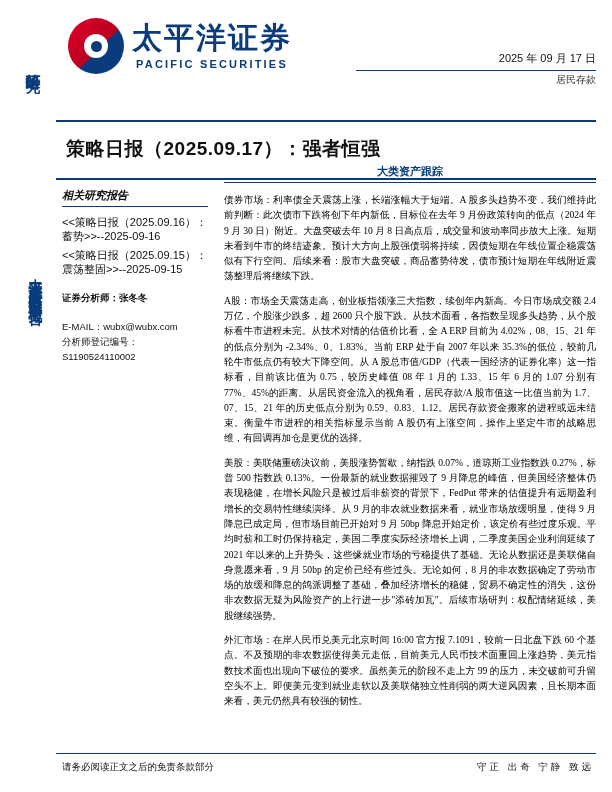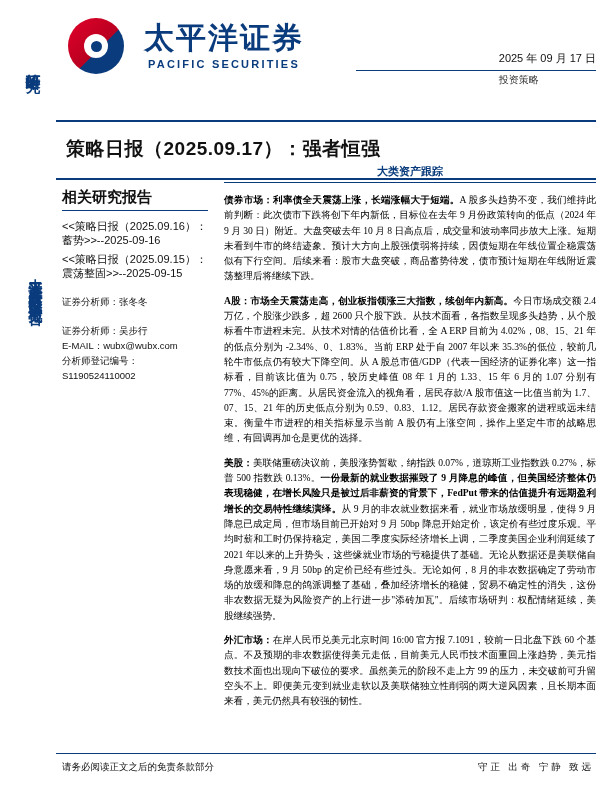--- a/index.html
+++ b/index.html
@@ -105,21 +105,21 @@
     top: 50%;
     width: 11px;
     height: 11px;
     margin-left: -5.5px;
     margin-top: -5.5px;
     border-radius: 50%;
     background: #0a3c7d;
     z-index: 2;
   }
   .logo-text {
-    margin-left: 20px;
+    margin-left: 8px;
   }
   .logo-cn {
     font-family: "Liberation Sans", sans-serif;
     font-size: 30px;
     font-weight: bold;
     color: #0a3c7d;
     letter-spacing: 2px;
     line-height: 34px;
   }
   .logo-en {
@@ -129,21 +129,21 @@
     color: #0a3c7d;
     letter-spacing: 2.2px;
     line-height: 14px;
     margin-top: 2px;
     text-align: center;
   }
   .header-right {
     position: absolute;
     right: 16px;
     top: 50px;
-    text-align: left;
+    text-align: right;
   }
   .header-date {
     font-family: "Liberation Sans", sans-serif;
     font-size: 11px;
     color: #111111;
     line-height: 16px;
   }
   .header-kind {
     font-family: "Liberation Sans", sans-serif;
     font-size: 10px;
@@ -191,45 +191,46 @@
   }
   .col-right {
     position: absolute;
     left: 224px;
     top: 164px;
     width: 372px;
   }
 
   .sec-head {
     font-family: "Liberation Sans", sans-serif;
-    font-size: 15px;
+    font-size: 11px;
     font-weight: bold;
     color: #111111;
     padding-bottom: 3px;
     border-bottom: 1.5px solid #0a3c7d;
     margin-bottom: 8px;
+    font-style: italic;
   }
   .rel-item {
     font-family: "Liberation Sans", sans-serif;
     font-size: 11px;
     color: #111111;
     line-height: 14px;
     margin-bottom: 5px;
   }
   .analyst-block {
     margin-top: 14px;
   }
   .an-line {
     font-family: "Liberation Sans", sans-serif;
     font-size: 9.5px;
     color: #111111;
     line-height: 15px;
   }
   .an-line.bold {
-    font-weight: normal;
+    font-weight: bold;
   }
 
   
   .blue-head {
     font-family: "Liberation Sans", sans-serif;
     font-size: 11px;
     font-weight: bold;
     color: #0a3c7d;
     text-align: center;
     padding-bottom: 3px;
@@ -239,21 +240,21 @@
   .para {
     font-family: "Liberation Serif", serif;
     font-size: 9.6px;
     color: #000000;
     line-height: 15.3px;
     text-align: justify;
     margin-bottom: 9px;
     text-justify: inter-ideograph;
   }
   .para b {
-    font-weight: bold;
+    font-weight: normal;
   }
 
   
   .footer-rule {
     position: absolute;
     left: 56px;
     right: 16px;
     bottom: 38px;
     height: 1px;
     background: #0a3c7d;
@@ -263,21 +264,21 @@
     left: 62px;
     bottom: 18px;
     font-family: "Liberation Sans", sans-serif;
     font-size: 9.5px;
     color: #111111;
   }
   .footer-right {
     position: absolute;
     right: 18px;
     bottom: 18px;
-    font-family: Liberation Serif, serif;
+    font-family: Liberation Sans, sans-serif;
     font-size: 9.5px;
     color: #111111;
     letter-spacing: 3px;
   }
 </style>
 </head>
 <body>
 
 <div class="page">
 
@@ -290,39 +291,38 @@
     <div class="logo-wrap">
       <div class="logo-mark"></div>
       <div class="logo-text">
         <div class="logo-cn">太平洋证券</div>
         <div class="logo-en">PACIFIC SECURITIES</div>
       </div>
     </div>
     <div class="header-rule"></div>
     <div class="header-right">
       <div class="header-date">2025 年 09 月 17 日</div>
-      <div class="header-kind">投资策略</div>
+      <div class="header-kind">居民存款</div>
     </div>
   </div>
 
   <div class="title-band">
     <div class="doc-title">策略日报（2025.09.17）：强者恒强</div>
   </div>
 
   <div class="col-left">
     <div class="sec-head">相关研究报告</div>
     <div class="rel-item">&lt;&lt;策略日报（2025.09.16）：蓄势&gt;&gt;--2025-09-16</div>
     <div class="rel-item">&lt;&lt;策略日报（2025.09.15）：震荡整固&gt;&gt;--2025-09-15</div>
 
     <div class="analyst-block">
       <div class="an-line bold">证券分析师：张冬冬</div>
     </div>
 
     <div class="analyst-block">
-      <div class="an-line bold">证券分析师：吴步行</div>
       <div class="an-line"><span>E-MAIL：</span><span>wubx@wubx.com</span></div>
       <div class="an-line"><span>分析师登记编号：</span><span>S1190524110002</span></div>
     </div>
   </div>
 
   <div class="col-right">
     <div class="blue-head">大类资产跟踪</div>
     <div class="para"><b>债券市场：利率债全天震荡上涨，长端涨幅大于短端。</b>A 股多头趋势不变，我们维持此前判断：此次债市下跌将创下年内新低，目标位在去年 9 月份政策转向的低点（2024 年 9 月 30 日）附近。大盘突破去年 10 月 8 日高点后，成交量和波动率同步放大上涨。短期未看到牛市的终结迹象。预计大方向上股强债弱将持续，因债短期在年线位置企稳震荡似有下行空间。后续来看：股市大盘突破，商品蓄势待发，债市预计短期在年线附近震荡整理后将继续下跌。</div>
     <div class="para"><b>A股：市场全天震荡走高，创业板指领涨三大指数，续创年内新高。</b>今日市场成交额 2.4 万亿，个股涨少跌多，超 2600 只个股下跌。从技术面看，各指数呈现多头趋势，从个股标看牛市进程未完。从技术对情的估值价比看，全 A ERP 目前为 4.02%，08、15、21 年的低点分别为 -2.34%、0、1.83%。当前 ERP 处于自 2007 年以来 35.3%的低位，较前几轮牛市低点仍有较大下降空间。从 A 股总市值/GDP（代表一国经济的证券化率）这一指标看，目前该比值为 0.75，较历史峰值 08 年 1 月的 1.33、15 年 6 月的 1.07 分别有 77%、45%的距离。从居民资金流入的视角看，居民存款/A 股市值这一比值当前为 1.7、07、15、21 年的历史低点分别为 0.59、0.83、1.12。居民存款资金搬家的进程或远未结束。衡量牛市进程的相关指标显示当前 A 股仍有上涨空间，操作上坚定牛市的战略思维，有回调再加仓是更优的选择。</div>
     <div class="para"><b>美股：</b>美联储重磅决议前，美股涨势暂歇，纳指跌 0.07%，道琼斯工业指数跌 0.27%，标普 500 指数跌 0.13%。<b>一份最新的就业数据摧毁了 9 月降息的峰值，但美国经济整体仍表现稳健，在增长风险只是被过后非薪资的背景下，FedPut 带来的估值提升有远期盈利增长的交易特性继续演绎。</b>从 9 月的非农就业数据来看，就业市场放缓明显，使得 9 月降息已成定局，但市场目前已开始对 9 月 50bp 降息开始定价，该定价有些过度乐观。平均时薪和工时仍保持稳定，美国二季度实际经济增长上调，二季度美国企业利润延续了 2021 年以来的上升势头，这些缘就业市场的亏稳提供了基础。无论从数据还是美联储自身意愿来看，9 月 50bp 的定价已经有些过头。无论如何，8 月的非农数据确定了劳动市场的放缓和降息的鸽派调整了基础，叠加经济增长的稳健，贸易不确定性的消失，这份非农数据无疑为风险资产的上行进一步"添砖加瓦"。后续市场研判：权配情绪延续，美股继续强势。</div>

